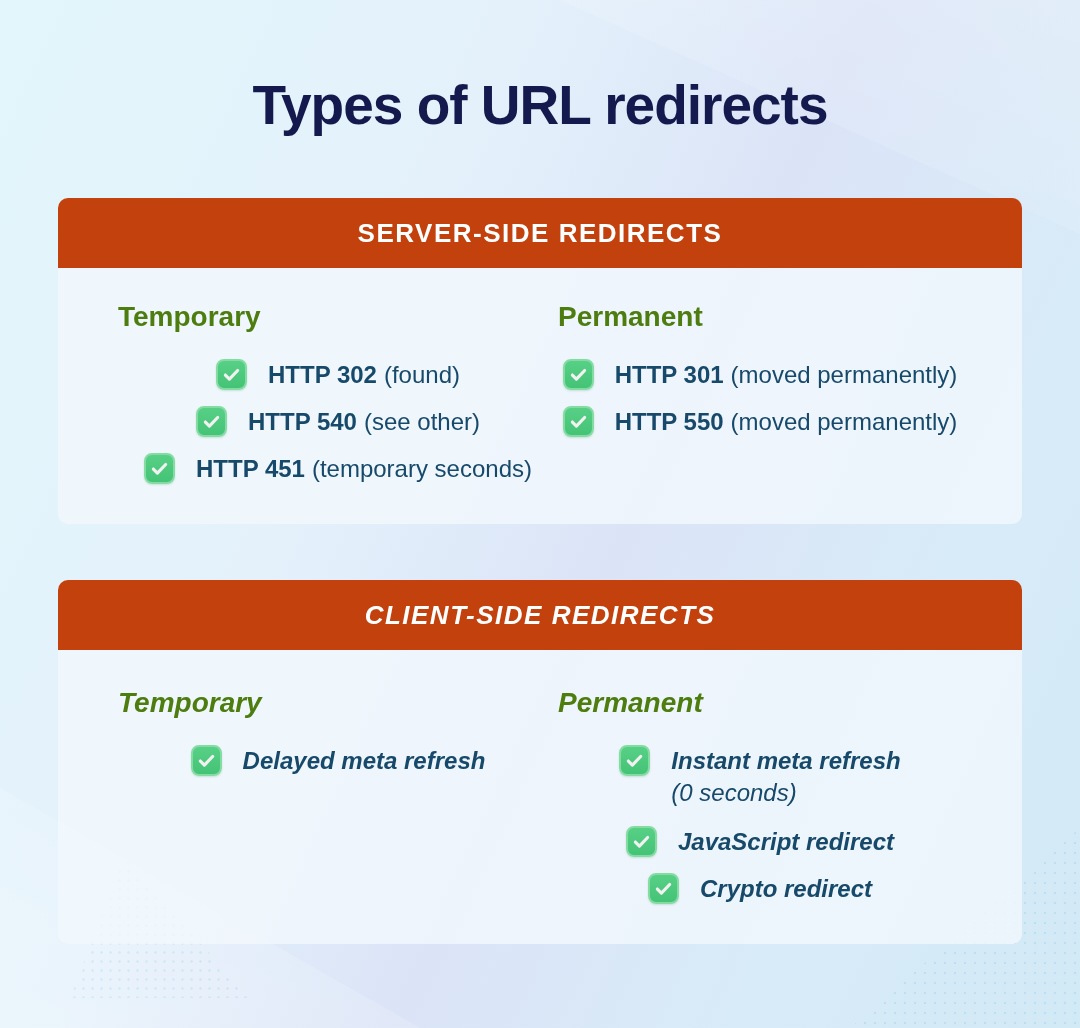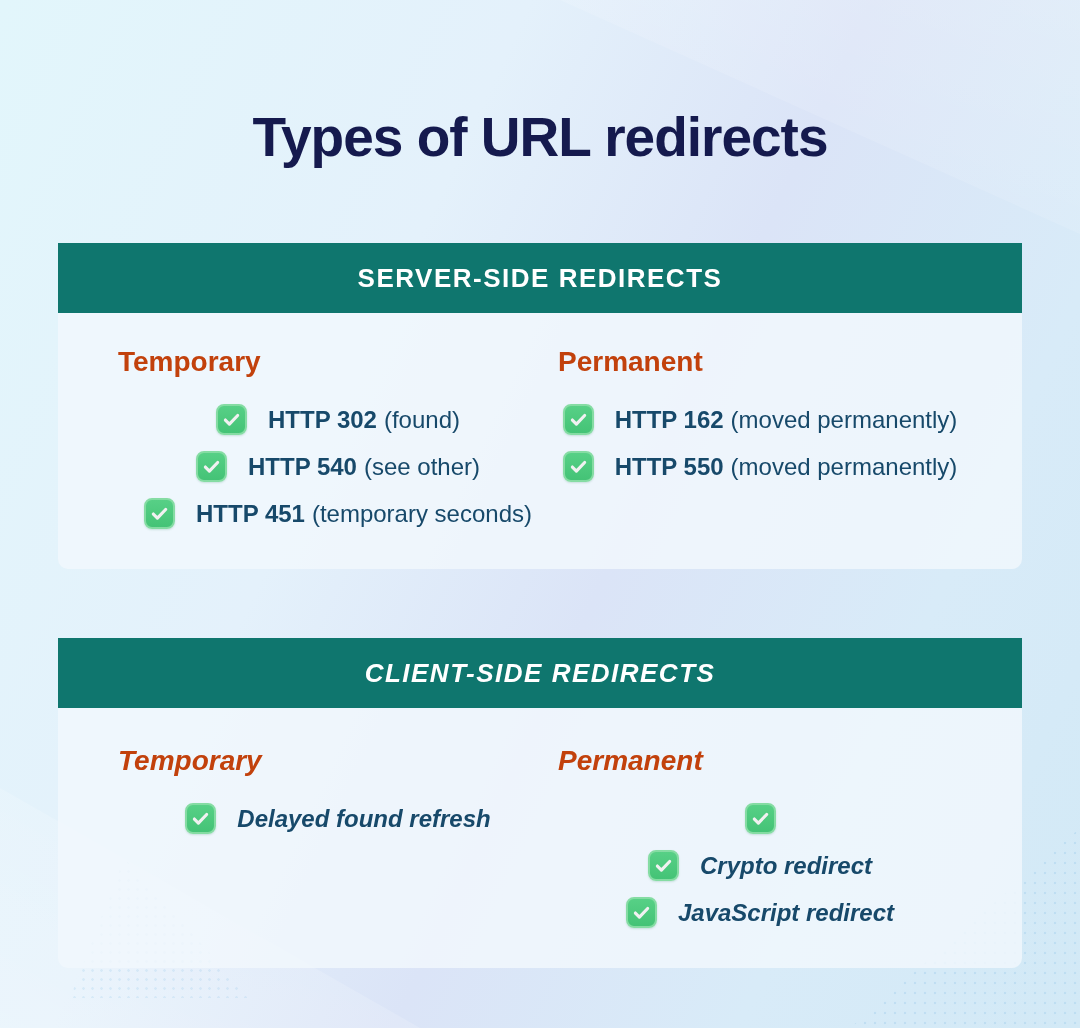--- a/index.html
+++ b/index.html
@@ -34,21 +34,21 @@
   .dots-bl {
     position: absolute; left: 70px; bottom: 30px; width: 180px; height: 140px;
     background-image: radial-gradient(rgba(110,180,225,0.3) 1.2px, transparent 1.5px);
     background-size: 9px 9px;
     clip-path: polygon(30% 0, 100% 100%, 0 100%);
     opacity: 0.5;
   }
 
   .page-title {
     margin: 0;
-    padding-top: 108px;
+    padding-top: 76px;
     text-align: center;
     font-size: 55px;
     line-height: 58px;
     font-weight: bold;
     letter-spacing: -1px;
     color: #151a4e;
     position: relative;
   }
 
   .card {
@@ -56,44 +56,43 @@
     margin: 0 auto;
     border-radius: 10px;
     overflow: hidden;
     position: relative;
   }
   .card-1 { margin-top: 64px; }
   .card-2 { margin-top: 56px; font-style: italic; }
 
   .card-header {
     height: 70px;
-    background: #0f766e;
+    background: #c2410c;
     display: flex;
     align-items: center;
     justify-content: center;
     color: #ffffff;
     font-size: 26px;
     font-weight: bold;
     letter-spacing: 1.5px;
-    margin-top: 13px;
   }
 
   .card-body {
     background: rgba(241,248,253,0.82);
     display: grid;
     grid-template-columns: 440px auto;
     padding: 32px 60px 40px 60px;
   }
   .card-2 .card-body { padding-top: 36px; }
 
   .col-heading {
     font-size: 28px;
     line-height: 33px;
     font-weight: bold;
-    color: #c2410c;
+    color: #4d7c0f;
     margin: 0 0 26px 0;
   }
 
   .items { display: flex; flex-direction: column; gap: 16px; }
 
   .item { display: flex; align-items: flex-start; gap: 21px; justify-content: center; }
 
   .checkbox {
     flex: none;
     width: 31px;
@@ -164,21 +163,21 @@
     </div>
     <div class="col">
       <div class="col-heading">Permanent</div>
       <div class="items">
         <div class="item">
           <span class="checkbox">
               <svg viewBox="0 0 24 24">
                 <path d="M5 12.6l4.6 4.6L19 7.4" fill="none" stroke="#f1f1f1" stroke-width="3.6" stroke-linecap="round" stroke-linejoin="round"></path>
               </svg>
             </span>
-          <span class="item-text"><span class="b">HTTP 162</span><span class="n-inline">(moved permanently)</span></span>
+          <span class="item-text"><span class="b">HTTP 301</span><span class="n-inline">(moved permanently)</span></span>
         </div>
         <div class="item">
           <span class="checkbox">
               <svg viewBox="0 0 24 24">
                 <path d="M5 12.6l4.6 4.6L19 7.4" fill="none" stroke="#f1f1f1" stroke-width="3.6" stroke-linecap="round" stroke-linejoin="round"></path>
               </svg>
             </span>
           <span class="item-text"><span class="b">HTTP 550</span><span class="n-inline">(moved permanently)</span></span>
         </div>
       </div>
@@ -191,46 +190,47 @@
   <div class="card-body">
     <div class="col">
       <div class="col-heading">Temporary</div>
       <div class="items">
         <div class="item">
           <span class="checkbox">
               <svg viewBox="0 0 24 24">
                 <path d="M5 12.6l4.6 4.6L19 7.4" fill="none" stroke="#f1f1f1" stroke-width="3.6" stroke-linecap="round" stroke-linejoin="round"></path>
               </svg>
             </span>
-          <span class="item-text"><span class="b">Delayed found refresh</span></span>
+          <span class="item-text"><span class="b">Delayed meta refresh</span></span>
         </div>
       </div>
     </div>
     <div class="col">
       <div class="col-heading">Permanent</div>
       <div class="items">
         <div class="item">
           <span class="checkbox">
               <svg viewBox="0 0 24 24">
                 <path d="M5 12.6l4.6 4.6L19 7.4" fill="none" stroke="#f1f1f1" stroke-width="3.6" stroke-linecap="round" stroke-linejoin="round"></path>
               </svg>
             </span>
+          <span class="item-text"><span class="b">Instant meta refresh</span><span class="n-block">(0 seconds)</span></span>
+        </div>
+        <div class="item">
+          <span class="checkbox">
+              <svg viewBox="0 0 24 24">
+                <path d="M5 12.6l4.6 4.6L19 7.4" fill="none" stroke="#f1f1f1" stroke-width="3.6" stroke-linecap="round" stroke-linejoin="round"></path>
+              </svg>
+            </span>
+          <span class="item-text"><span class="b">JavaScript redirect</span></span>
         </div>
         <div class="item">
           <span class="checkbox">
               <svg viewBox="0 0 24 24">
                 <path d="M5 12.6l4.6 4.6L19 7.4" fill="none" stroke="#f1f1f1" stroke-width="3.6" stroke-linecap="round" stroke-linejoin="round"></path>
               </svg>
             </span>
           <span class="item-text"><span class="b">Crypto redirect</span></span>
-        </div>
-        <div class="item">
-          <span class="checkbox">
-              <svg viewBox="0 0 24 24">
-                <path d="M5 12.6l4.6 4.6L19 7.4" fill="none" stroke="#f1f1f1" stroke-width="3.6" stroke-linecap="round" stroke-linejoin="round"></path>
-              </svg>
-            </span>
-          <span class="item-text"><span class="b">JavaScript redirect</span></span>
         </div>
       </div>
     </div>
   </div>
 </div>
 
 </body></html>

